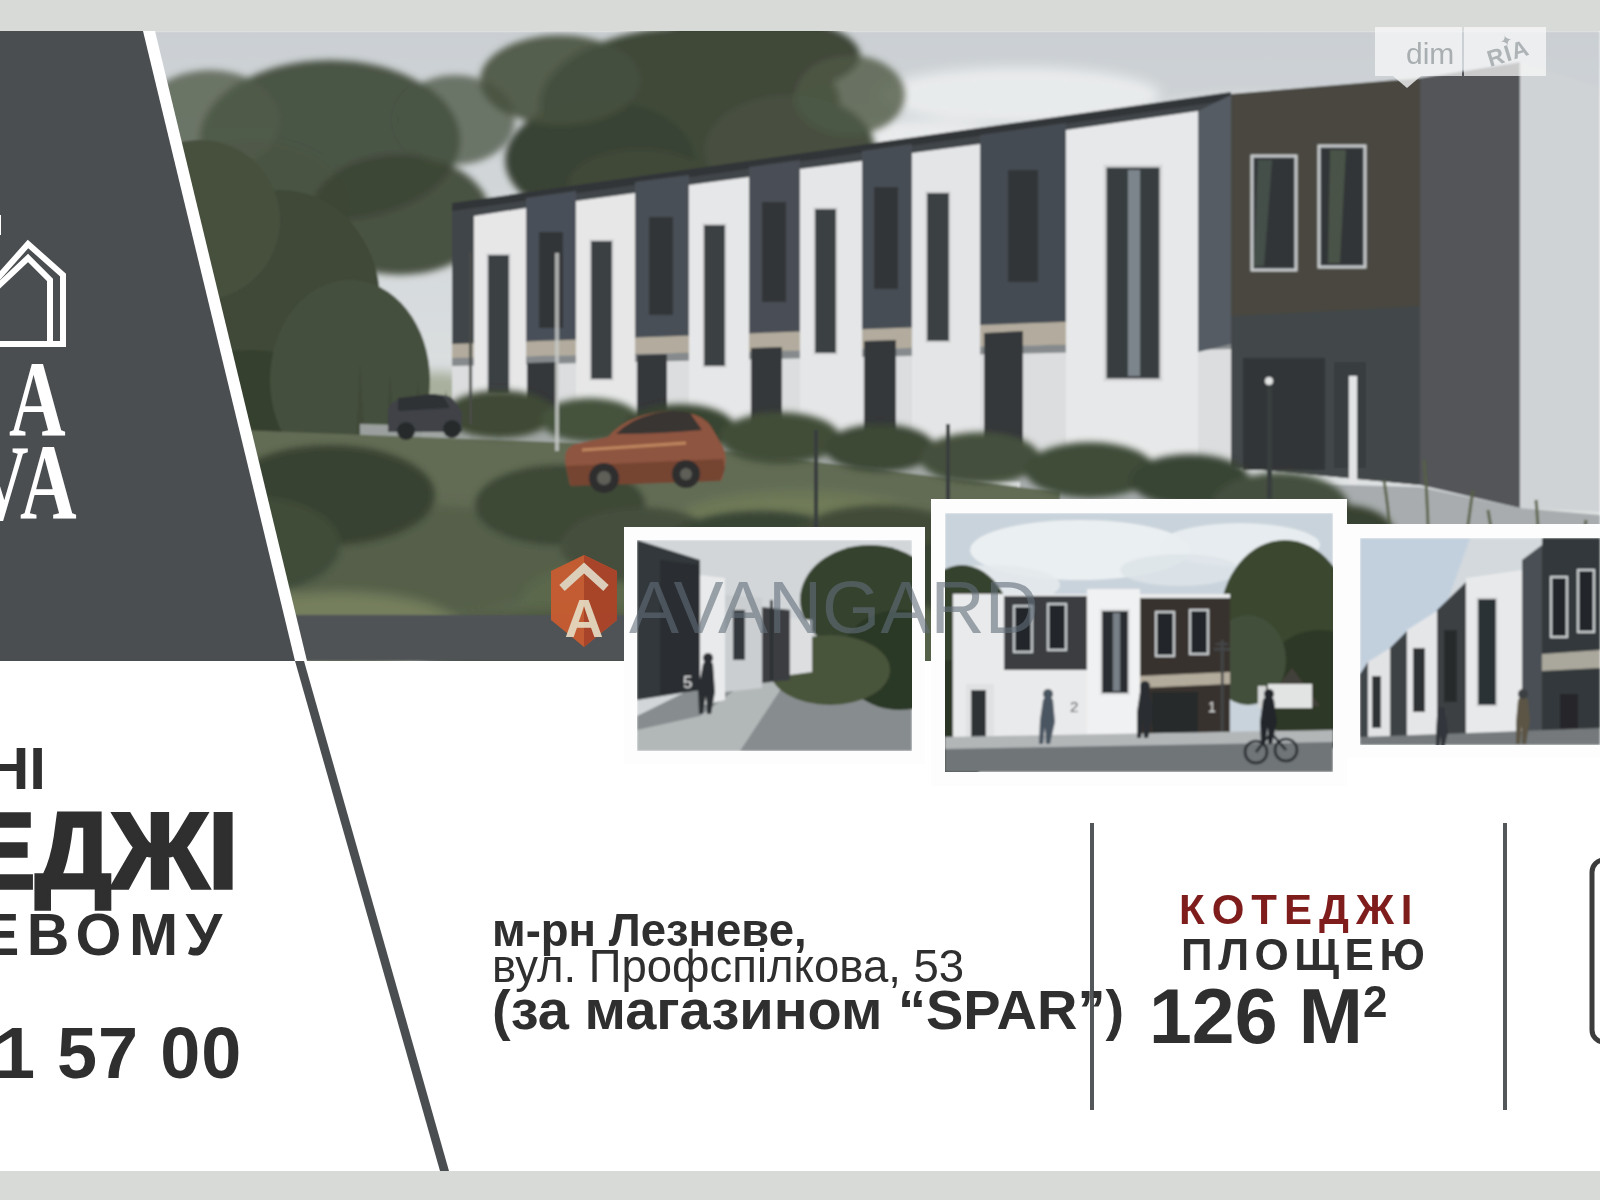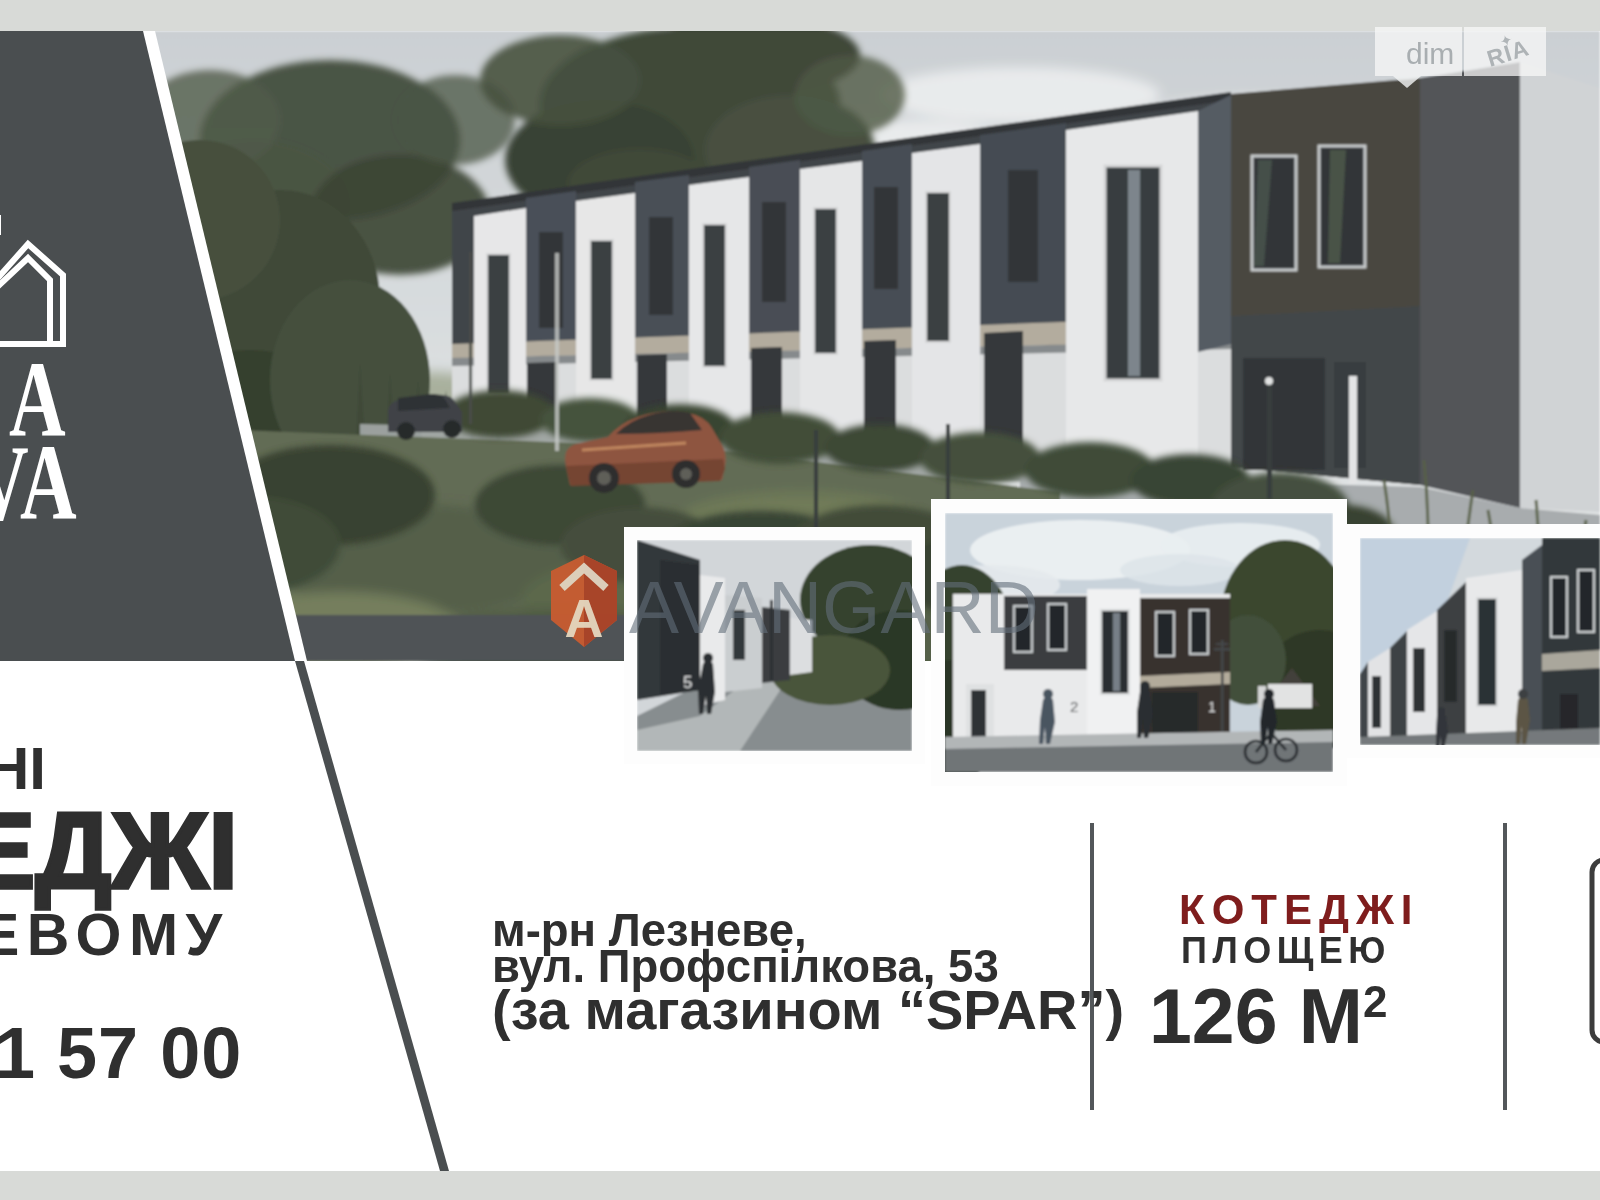--- a/index.html
+++ b/index.html
@@ -430,27 +430,27 @@
 <div class="abs" style="left:-14px;top:734px;font-size:60px;font-weight:bold;color:#2f2f2f;">НІ</div>
 
 <div class="abs" style="left:-36px;top:789px;font-size:107px;font-weight:bold;color:#2f2f2f;-webkit-text-stroke:3.5px #2f2f2f;">ЕДЖІ</div>
 
 <div class="abs" style="left:-20px;top:901px;font-size:59px;font-weight:bold;color:#2f2f2f;letter-spacing:7.5px;">ЕВОМУ</div>
 
 <div class="abs" style="left:-5px;top:1012px;font-size:72px;font-weight:bold;color:#2f2f2f;letter-spacing:1px;">1 57 00</div>
 
 <div class="abs" style="left:492px;top:883px;font-size:45.5px;font-weight:bold;color:#2f2f2f;margin-top:22px;">м-рн Лезневе,</div>
 
-<div class="abs" style="left:492px;top:941px;font-size:45.5px;font-weight:bold;color:#2f2f2f;">вул. Профспілкова, 53</div>
+<div class="abs" style="left:492px;top:941px;font-size:45.5px;font-weight:normal;color:#2f2f2f;">вул. Профспілкова, 53</div>
 
 <div class="abs" style="left:492px;top:977px;font-size:56px;font-weight:bold;color:#2f2f2f;">(за магазином “SPAR”)</div>
 
 <div class="abs" style="left:1179px;top:886px;font-size:42px;font-weight:bold;color:#7f1d1d;letter-spacing:7px;">КОТЕДЖІ</div>
 
-<div class="abs" style="left:1181px;top:930px;font-size:36px;font-weight:bold;color:#2f2f2f;letter-spacing:5.5px;">ПЛОЩЕЮ</div>
+<div class="abs" style="left:1181px;top:930px;font-size:44px;font-weight:bold;color:#2f2f2f;letter-spacing:5.5px;">ПЛОЩЕЮ</div>
 
 <div class="abs" style="left:1149px;top:972px;font-size:77px;font-weight:bold;color:#2f2f2f;">126 М<span style="font-size:44px;vertical-align:26px;">2</span></div>
 
 <div class="abs" style="left:629px;top:564px;font-size:75px;font-weight:normal;color:rgba(98,110,122,0.6);letter-spacing:0px;">AVANGARD</div>
 
 <div class="abs" style="left:1375px;top:27px;width:87px;height:49px;background:rgba(250,250,250,0.72);"></div>
 
 <div class="abs" style="left:1393px;top:76px;width:0;height:0;border-left:14px solid transparent;border-right:14px solid transparent;border-top:12px solid rgba(244,245,245,0.8);"></div>
 
 <div class="abs" style="left:1394px;top:37px;font-size:30px;color:#a9aeb1;margin-left:12px;">dim</div>

